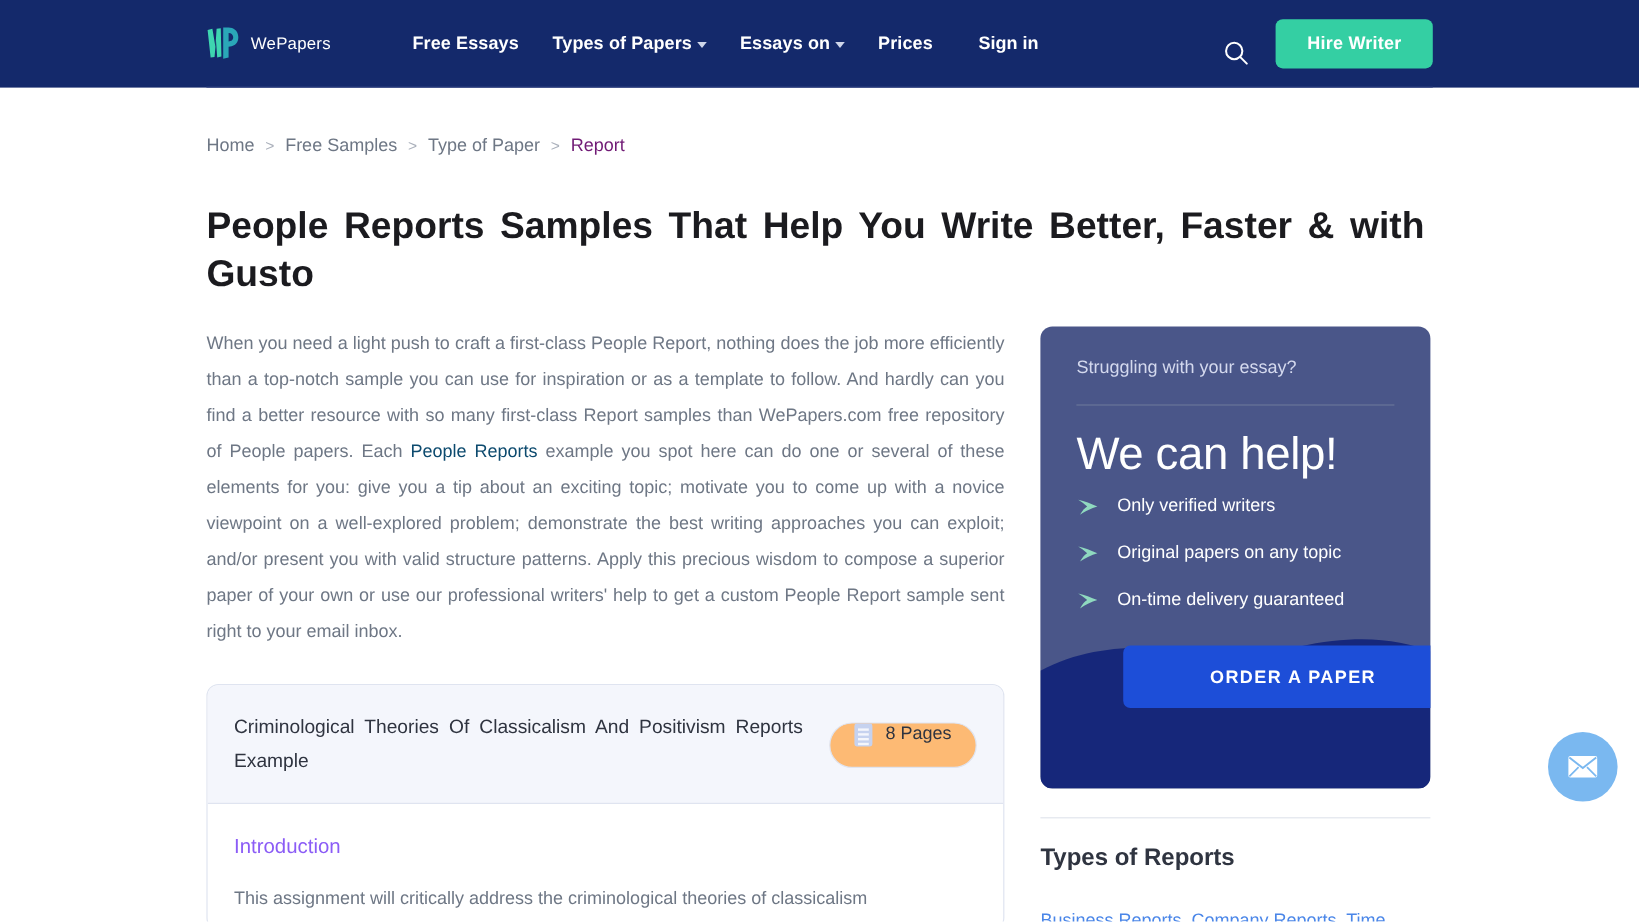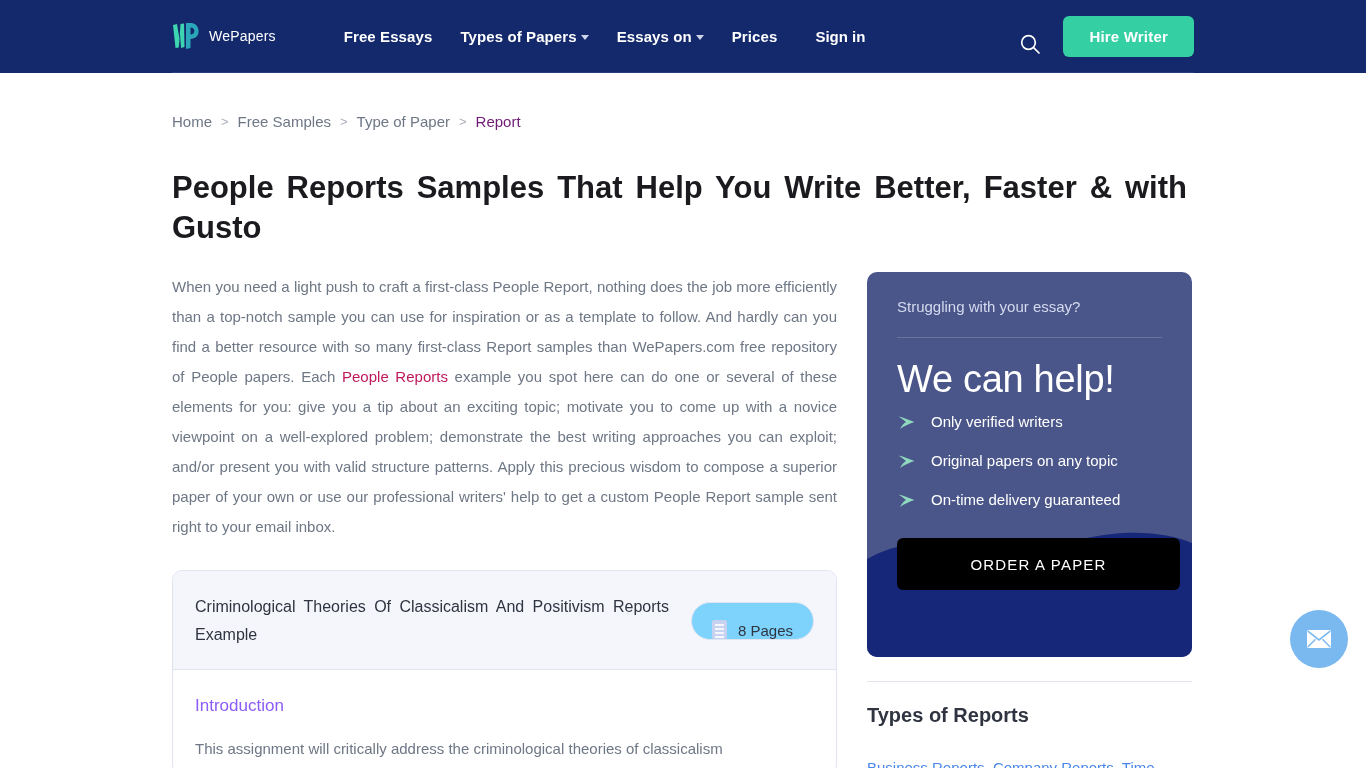--- a/index.html
+++ b/index.html
@@ -63,37 +63,37 @@
   }
 
   .content-row { display: flex; margin-top: 24px; gap: 30px; }
   .col-main { width: 665px; }
   .col-side { width: 325px; }
 
   .intro-text {
     font-size: 15px; line-height: 30px; color: #6e7785;
     text-align: justify;
   }
-  .intro-text a { color: #be185d; text-decoration: none; }
+  .intro-text a { color: #0c4a6e; text-decoration: none; }
 
   
   .sample-card {
     margin-top: 28px;
     border: 1px solid #dfe4f0; border-radius: 10px; overflow: hidden;
     background: #ffffff;
   }
   .sample-head {
     background: #f4f6fc; padding: 22px 22px 20px 22px;
     display: flex; align-items: center; justify-content: space-between; gap: 22px;
     border-bottom: 1px solid #dfe4f0;
   }
   .sample-title { font-size: 16px; line-height: 28px; color: #2f3440; text-align: justify; max-width: 480px; cursor:pointer;}
   .pages-badge {
-    background: #7dd3fc; border: 1px solid #dfe4f0; border-radius: 22px;
-    height: 38px; padding: 0 20px; display: flex; align-items: flex-end; gap: 11px;
+    background: #fdba74; border: 1px solid #dfe4f0; border-radius: 22px;
+    height: 38px; padding: 0 20px; display: flex; align-items: flex-start; gap: 11px;
     font-size: 15px; color: #2f3440; white-space: nowrap;
   }
   .doc-icon { width: 15px; height: 19px; background: #c6d2ef; border-radius: 2px; position: relative; flex: none;}
   .doc-icon::before, .doc-icon::after {
     content: ""; position: absolute; left: 3px; right: 3px; height: 1.5px; background: #f4f6fc;
   }
   .doc-icon::before { top: 4px; box-shadow: 0 4px 0 #f4f6fc, 0 8px 0 #f4f6fc; }
   .doc-icon::after { top: 16px; }
 
   .sample-body { padding: 26px 22px 10px 22px; }
@@ -112,23 +112,24 @@
   .help-card > *:not(.help-wave) { position: relative; z-index: 1; }
   .help-kicker { color: #d4d9ee; font-size: 15px; }
   .help-divider { height: 1px; background: #697498; margin: 22px 0 20px 0; }
   .help-title { color: #ffffff; font-size: 38px; font-weight: 400; letter-spacing: -.3px; }
   .help-list { margin-top: 12px; display: flex; flex-direction: column; gap: 22px; }
   .help-li { display: flex; align-items: center; gap: 14px; }
   .tick { width: 20px; height: 16px; flex: none; }
   .help-li span { color: #ffffff; font-size: 15px; }
   .order-btn {
     margin-top: 30px; width: 283px; height: 52px;
-    background: #000000; color: #ffffff; border: none; border-radius: 6px;
-    font-size: 15px; font-weight: 400; letter-spacing: 1.2px; cursor: pointer;
+    background: #1d4ed8; color: #ffffff; border: none; border-radius: 6px;
+    font-size: 15px; font-weight: 700; letter-spacing: 1.2px; cursor: pointer;
     font-family: inherit;
+    margin-left: 39px;
   }
 
   .side-divider { height: 1px; background: #e2e5ed; margin: 24px 0 22px 0; }
   .side-h2 { font-size: 20px; font-weight: 700; color: #2f3440; }
   .side-links { margin-top: 26px; font-size: 15px; line-height: 30px; color: #4a86e8; }
 
   
   .float-mail {
     position: fixed; right: 18px; top: 610px;
     width: 58px; height: 58px; border-radius: 50%;

